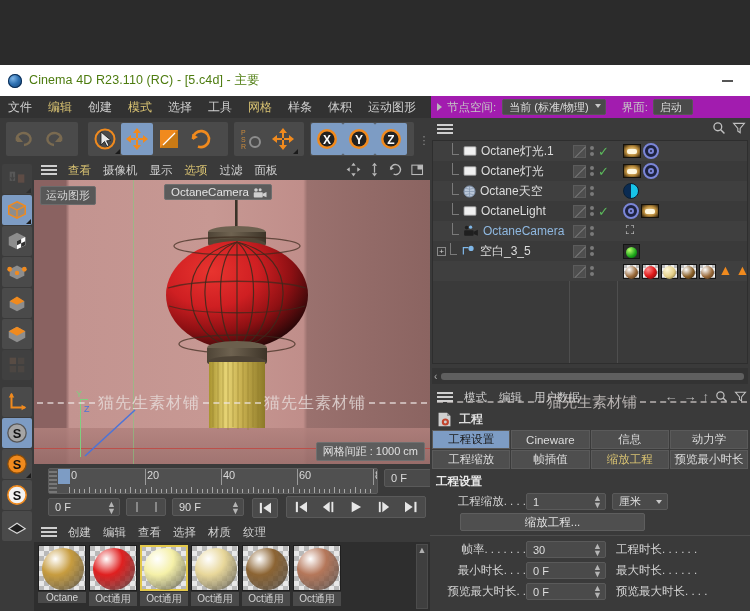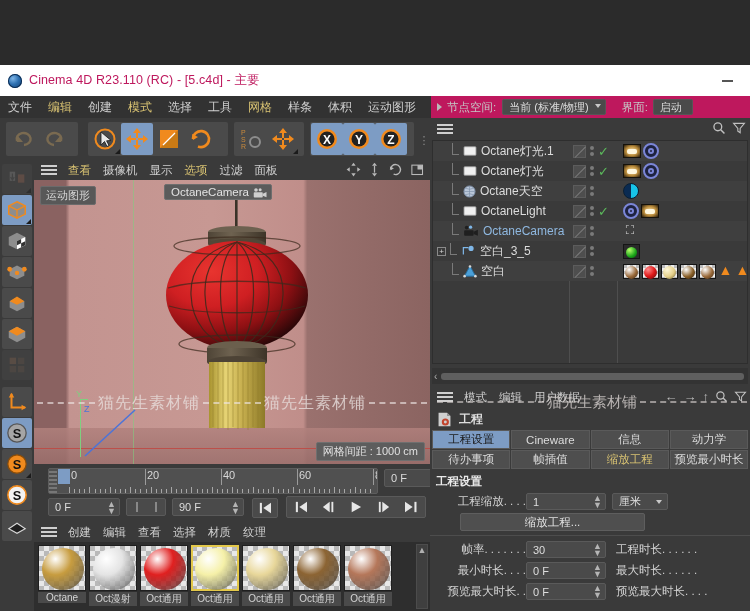--- a/index.html
+++ b/index.html
@@ -15,34 +15,34 @@
   .desktop-strip{ position:absolute; left:0; top:0; width:750px; height:65px; background:#2b2b2b; }
 
   
   .titlebar{
     position:absolute; left:0; top:65px; width:750px; height:31px;
     background:#ffffff; display:flex; align-items:center; padding-left:8px;
   }
   .c4d-logo{ width:14px; height:14px; border-radius:50%;
     background:radial-gradient(circle at 35% 32%, #7fb6e8 0%, #2c6fb0 45%, #123f73 100%);
     box-shadow:inset 0 0 0 1px #0c2c52; margin-right:7px; flex:none; }
-  .title-text{ color:#be185d; font-size:12.5px; letter-spacing:.1px; white-space:nowrap; }
+  .title-text{ color:#4d7c0f; font-size:12.5px; letter-spacing:.1px; white-space:nowrap; }
   .min-btn{ position:absolute; right:12px; top:10px; width:22px; height:12px;
     display:flex; align-items:center; justify-content:center; cursor:pointer; }
   .min-btn i{ display:block; width:11px; height:1.5px; background:#555; }
 
   
   .menubar{
     position:absolute; left:0; top:96px; width:750px; height:22px;
     background:#323232; display:flex; align-items:center;
   }
   .menubar .mi{ padding:0 8px; font-size:12px; color:#cfcfcf; cursor:pointer; line-height:22px; }
   .menubar .mi.hl{ color:#d8c272; }
   .ns-group{ position:absolute; left:431px; top:96px; width:319px; height:22px;
-    background:#be185d; display:flex; align-items:center; font-size:11.5px; }
+    background:#a21caf; display:flex; align-items:center; font-size:11.5px; }
   .tri{ width:0;height:0;border-left:5px solid #b9b9b9;border-top:4px solid transparent;border-bottom:4px solid transparent; margin:0 5px 0 6px; }
   .ns-lab{ color:#c6c6c6; margin-right:6px; }
   .ns-sel{ background:#4a4a4a; border:1px solid #565656; border-radius:2px; height:16px; line-height:14px;
     padding:0 16px 0 6px; position:relative; color:#dcdcdc; font-size:11px; }
   .ns-sel .cv{ position:absolute; right:4px; top:4px; width:0;height:0;
     border-top:4px solid #c8c8c8;border-left:3.5px solid transparent;border-right:3.5px solid transparent; }
   .if-lab{ color:#c6c6c6; margin:0 5px 0 16px; }
   .if-val{ background:#4a4a4a; border:1px solid #565656; border-radius:2px; height:16px; line-height:14px;
     padding:0 10px 0 6px; color:#dcdcdc; font-size:11px; }
 
@@ -693,26 +693,20 @@
     </div>
     <div class="mm-body" id="matlist">
         <div class="mat">
           <div class="sw">
             <div class="ball" style="background: radial-gradient(circle at 32% 26%, rgb(255, 255, 255) 0%, rgb(199, 156, 63) 38%, rgba(0, 0, 0, 0.55) 100%);"></div>
           </div>
           <div class="nm">Octane</div>
         </div>
         <div class="mat">
           <div class="sw">
-            <div class="ball" style="background: radial-gradient(circle at 32% 26%, rgb(255, 255, 255) 0%, rgb(228, 228, 228) 38%, rgba(0, 0, 0, 0.55) 100%);"></div>
-          </div>
-          <div class="nm">Oct漫射</div>
-        </div>
-        <div class="mat">
-          <div class="sw">
             <div class="ball" style="background: radial-gradient(circle at 32% 26%, rgb(255, 255, 255) 0%, rgb(224, 32, 32) 38%, rgba(0, 0, 0, 0.55) 100%);"></div>
           </div>
           <div class="nm">Oct通用</div>
         </div>
         <div class="mat sel">
           <div class="sw">
             <div class="ball" style="background: radial-gradient(circle at 32% 26%, rgb(255, 255, 255) 0%, rgb(245, 240, 168) 38%, rgba(0, 0, 0, 0.55) 100%);"></div>
           </div>
           <div class="nm">Oct通用</div>
         </div>
@@ -928,33 +922,20 @@
           </div>
           <div class="tagzone">
             <span style="display: flex; align-items: center;">
               <span style="display:inline-block;width:17px;height:15px;background:#2a2a2a;border:1px solid #151515">
                 <span style="display:block;width:11px;height:11px;margin:2px auto;border-radius:50%;background:radial-gradient(circle at 32% 28%,#b6ff6a,#19a319 60%,#0a4a0a)"></span>
               </span>
             </span>
           </div>
         </div>
         <div class="orow">
-          <div class="ocol-a" style="display: flex; align-items: center; padding-left: 4px; gap: 4px;">
-            <span style="display: inline-block; width: 11px;"></span>
-            <span style="display: inline-block; width: 7px; height: 12px; border-left: 1px solid rgb(122, 122, 122); border-bottom: 1px solid rgb(122, 122, 122); margin-bottom: 5px;"></span>
-            <span style="display: flex; align-items: center;">
-              <svg width="14" height="13" viewBox="0 0 14 14">
-                <path d="M7 1 L13 12 L1 12 Z" fill="#4a9fd8" stroke="#2b6f9e"></path>
-                <circle cx="7" cy="1.6" r="1.4" fill="#d8d8d8"></circle>
-                <circle cx="1.2" cy="12" r="1.4" fill="#d8d8d8"></circle>
-                <circle cx="12.8" cy="12" r="1.4" fill="#d8d8d8"></circle>
-              </svg>
-            </span>
-            <span class="oname">空白</span>
-          </div>
           <div class="ctrlzone">
             <span class="greysq"></span>
             <span class="dotcol">
               <i></i>
               <i></i>
             </span>
           </div>
           <div class="tagzone">
             <span style="display: flex; align-items: center;">
               <span style="display:inline-block;width:17px;height:15px;background:repeating-conic-gradient(#eee 0% 25%,#bbb 0% 50%) 0 0/6px 6px;border:1px solid #151515">
@@ -1032,21 +1013,21 @@
       <span class="lab">工程</span>
     </div>
 
     <div class="tabrow" id="tabs1">
         <div class="tab act">工程设置</div>
         <div class="tab">Cineware</div>
         <div class="tab">信息</div>
         <div class="tab">动力学</div>
       </div>
     <div class="tabrow" style="margin-top:1px;" id="tabs2">
-        <div class="tab">待办事项</div>
+        <div class="tab">工程缩放</div>
         <div class="tab">帧插值</div>
         <div class="tab gold">缩放工程</div>
         <div class="tab">预览最小时长</div>
       </div>
 
     <div class="am-sect">工程设置</div>
 
     <div class="prow">
       <span class="plab">工程缩放. . . .</span>
       <span class="pfield">

